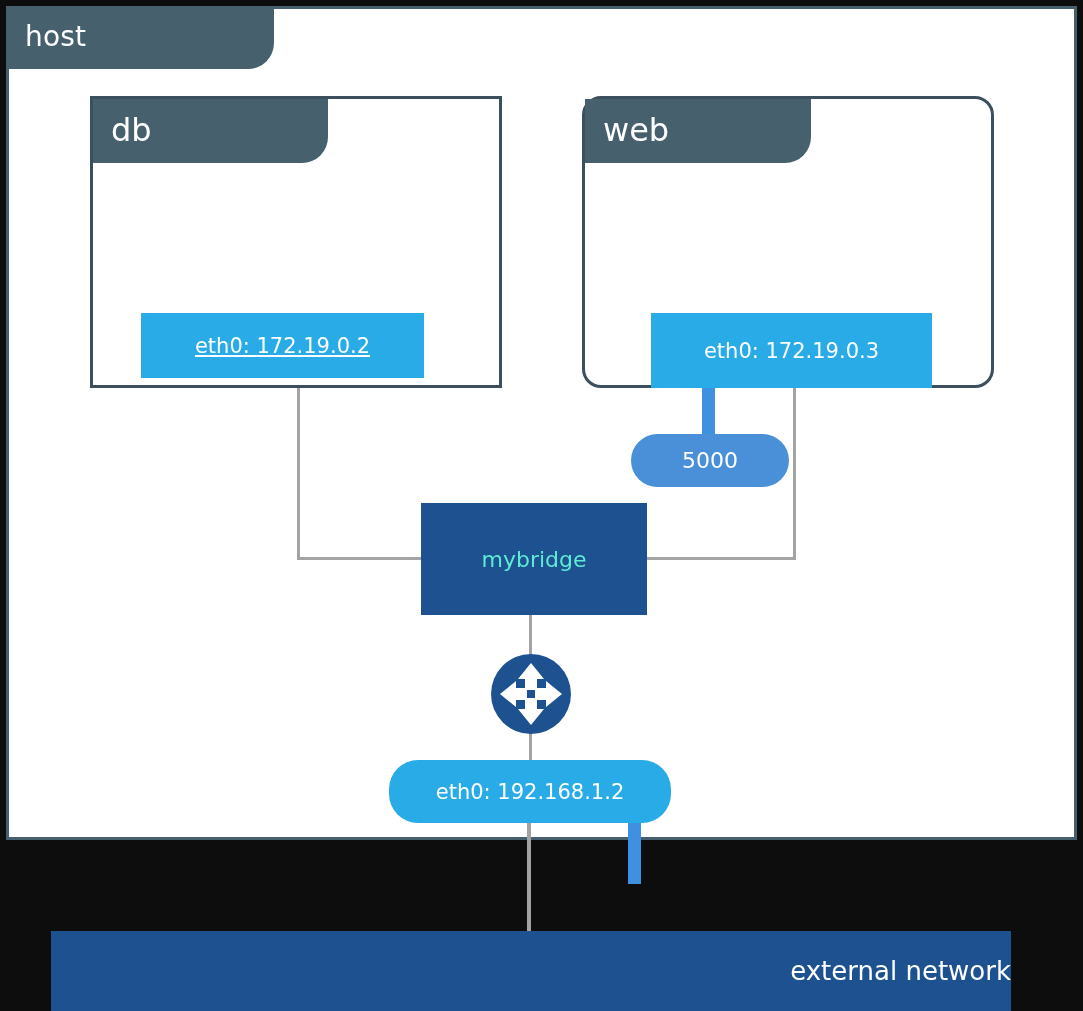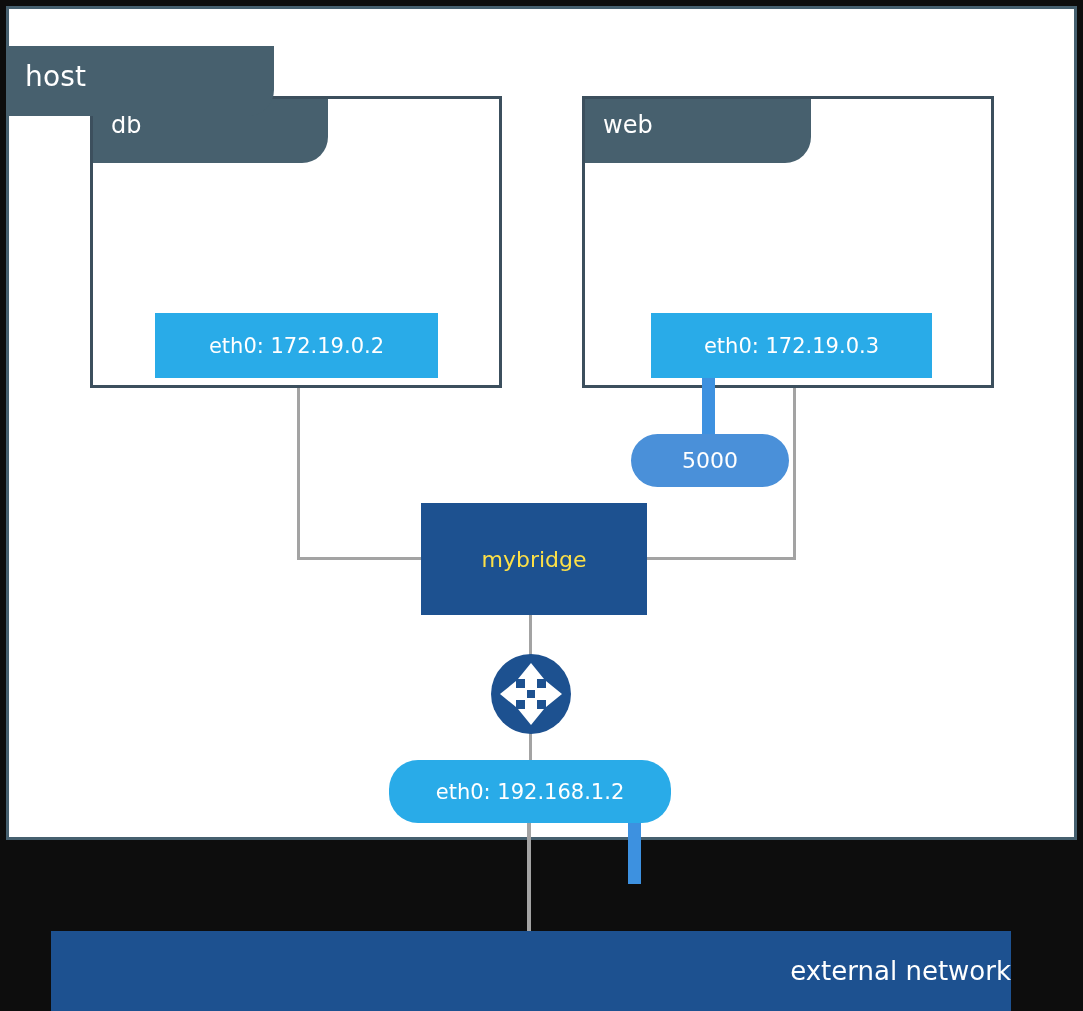--- a/index.html
+++ b/index.html
@@ -30,26 +30,25 @@
     height: 834px;
     background: #ffffff;
     border: 3px solid #46606f;
     box-sizing: border-box;
   }
   .host-tab {
     position: absolute;
     left: 6px;
     top: 6px;
     width: 268px;
-    height: 70px;
+    height: 63px;
     background: #47606e;
     border-bottom-right-radius: 26px;
     box-sizing: border-box;
     z-index: 6;
-    margin-top: 40px;
   }
   .host-tab-label {
     position: absolute;
     left: 19px;
     top: 14px;
     color: #ffffff;
     font-size: 28px;
     letter-spacing: .2px;
     white-space: nowrap;
   }
@@ -70,21 +69,21 @@
     background: #47606e;
     border-bottom-right-radius: 26px;
     box-sizing: border-box;
     z-index: 4;
   }
   .container-tab-label {
     position: absolute;
     left: 18px;
     top: 12px;
     color: #ffffff;
-    font-size: 24px;
+    font-size: 32px;
     white-space: nowrap;
   }
 
   
   .iface-box {
     position: absolute;
     background: #29abe8;
     color: #ffffff;
     font-size: 21px;
     display: flex;
@@ -107,21 +106,21 @@
     justify-content: center;
     box-sizing: border-box;
     z-index: 8;
     white-space: nowrap;
   }
 
   
   .bridge-box {
     position: absolute;
     background: #1d5190;
-    color: #fde047;
+    color: #5eead4;
     display: flex;
     align-items: center;
     justify-content: center;
     font-size: 22px;
     box-sizing: border-box;
     z-index: 5;
     white-space: nowrap;
   }
   .external-bar {
     position: absolute;
@@ -176,30 +175,30 @@
   <div class="line-v" style="left:529px; top:614px; width:3px; height:60px;"></div>
   <div class="line-v" style="left:529px; top:716px; width:3px; height:52px;"></div>
 
   <div class="line-v" style="left:527px; top:822px; width:4px; height:112px;"></div>
 
   <div class="container-box" style="left:90px; top:96px; width:412px; height:292px;">
     <div class="container-tab" style="width:235px;">
       <span class="container-tab-label">db</span>
     </div>
   </div>
-  <div class="iface-box" style="left:155px; top:313px; width:283px; height:65px;">
+  <div class="iface-box" style="left:141px; top:313px; width:283px; height:65px;text-decoration:underline;">
     <span>eth0: 172.19.0.2</span>
   </div>
 
-  <div class="container-box" style="left:582px; top:96px; width:412px; height:292px;">
+  <div class="container-box" style="left:582px; top:96px; width:412px; height:292px;border-radius:19px;">
     <div class="container-tab" style="width:226px;">
       <span class="container-tab-label">web</span>
     </div>
   </div>
-  <div class="iface-box" style="left:651px; top:313px; width:281px; height:65px;">
+  <div class="iface-box" style="left:651px; top:313px; width:281px; height:75px;">
     <span>eth0: 172.19.0.3</span>
   </div>
 
   <div class="line-blue-v" style="left:702px; top:370px; width:13px; height:76px;"></div>
 
   <div class="port-pill" style="left:631px; top:434px; width:158px; height:53px;">
     <span>5000</span>
   </div>
 
   <div class="bridge-box" style="left:421px; top:503px; width:226px; height:112px;">

